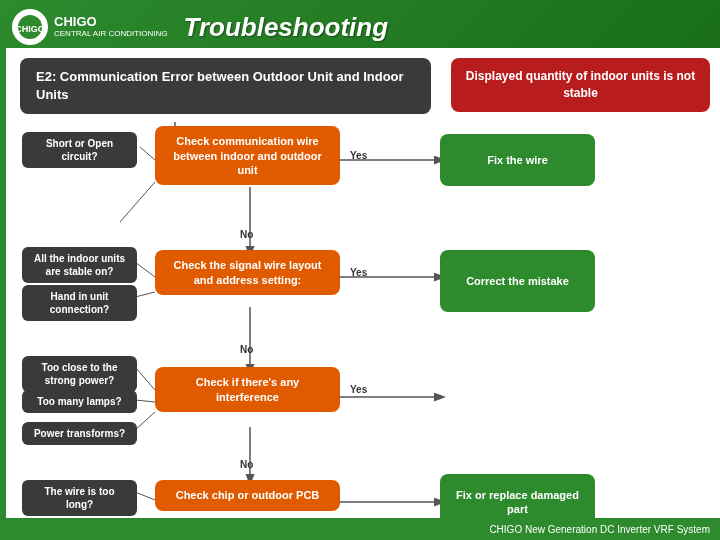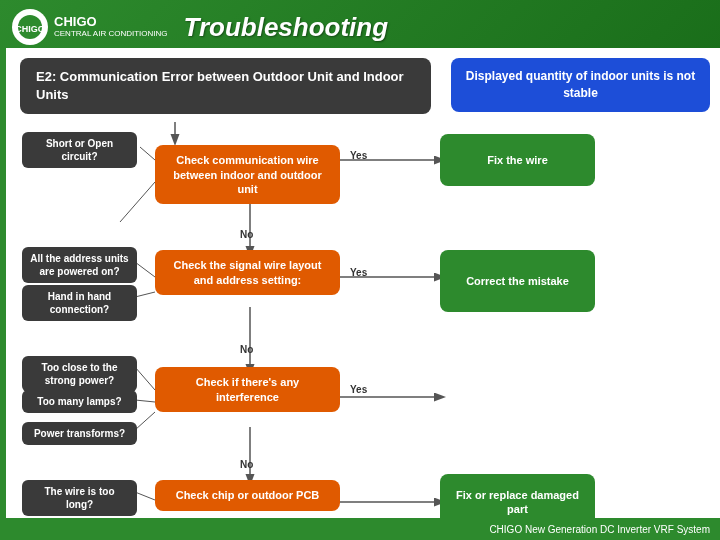--- a/index.html
+++ b/index.html
@@ -93,21 +93,21 @@
       border-radius: 8px;
       padding: 10px 16px;
       font-size: 13px;
       font-weight: bold;
       line-height: 1.4;
       min-width: 220px;
       text-align: left;
     }
 
     .result-box-right {
-      background: #1d4ed8;
+      background: #b91c1c;
       color: #fff;
       border-radius: 8px;
       padding: 10px 4px;
       font-size: 12px;
       font-weight: bold;
       line-height: 1.4;
       text-align: center;
       min-width: 200px;
     }
 
@@ -268,28 +268,28 @@
       <line x1="115" y1="370" x2="135" y2="378" stroke="#555" stroke-width="1"></line>
 
       <defs>
         <marker id="arrow" markerWidth="8" markerHeight="8" refX="4" refY="3" orient="auto">
           <path d="M0,0 L0,6 L8,3 z" fill="#555"></path>
         </marker>
       </defs>
     </svg>
 
     <div class="label-box" style="left:2px;top:10px;width:115px;">Short or Open circuit?</div>
-    <div class="label-box" style="left:2px;top:125px;width:115px;">All the address units are powered on?</div>
-    <div class="label-box" style="left:2px;top:163px;width:115px;">Hand in hand connection?</div>
+    <div class="label-box" style="left:2px;top:125px;width:115px;">All the indoor units are stable on?</div>
+    <div class="label-box" style="left:2px;top:163px;width:115px;">Hand in unit connection?</div>
     <div class="label-box" style="left:2px;top:234px;width:115px;">Too close to the strong power?</div>
     <div class="label-box" style="left:2px;top:268px;width:115px;">Too many lamps?</div>
     <div class="label-box" style="left:2px;top:300px;width:115px;">Power transforms?</div>
     <div class="label-box" style="left:2px;top:358px;width:115px;">The wire is too long?</div>
 
-    <div class="check-box" style="left:135px;top:23px;width:185px;">Check communication wire between indoor and outdoor unit</div>
+    <div class="check-box" style="left:135px;top:4px;width:185px;">Check communication wire between indoor and outdoor unit</div>
 
     <div class="check-box" style="left:135px;top:128px;width:185px;">Check the signal wire layout and address setting:</div>
 
     <div class="check-box" style="left:135px;top:245px;width:185px;">Check if there's any interference</div>
 
     <div class="check-box" style="left:135px;top:358px;width:185px;">Check chip or outdoor PCB</div>
 
     <span class="yn-label" style="left:330px;top:28px;">Yes</span>
     <span class="yn-label" style="left:220px;top:107px;">No</span>
     <span class="yn-label" style="left:330px;top:145px;">Yes</span>

